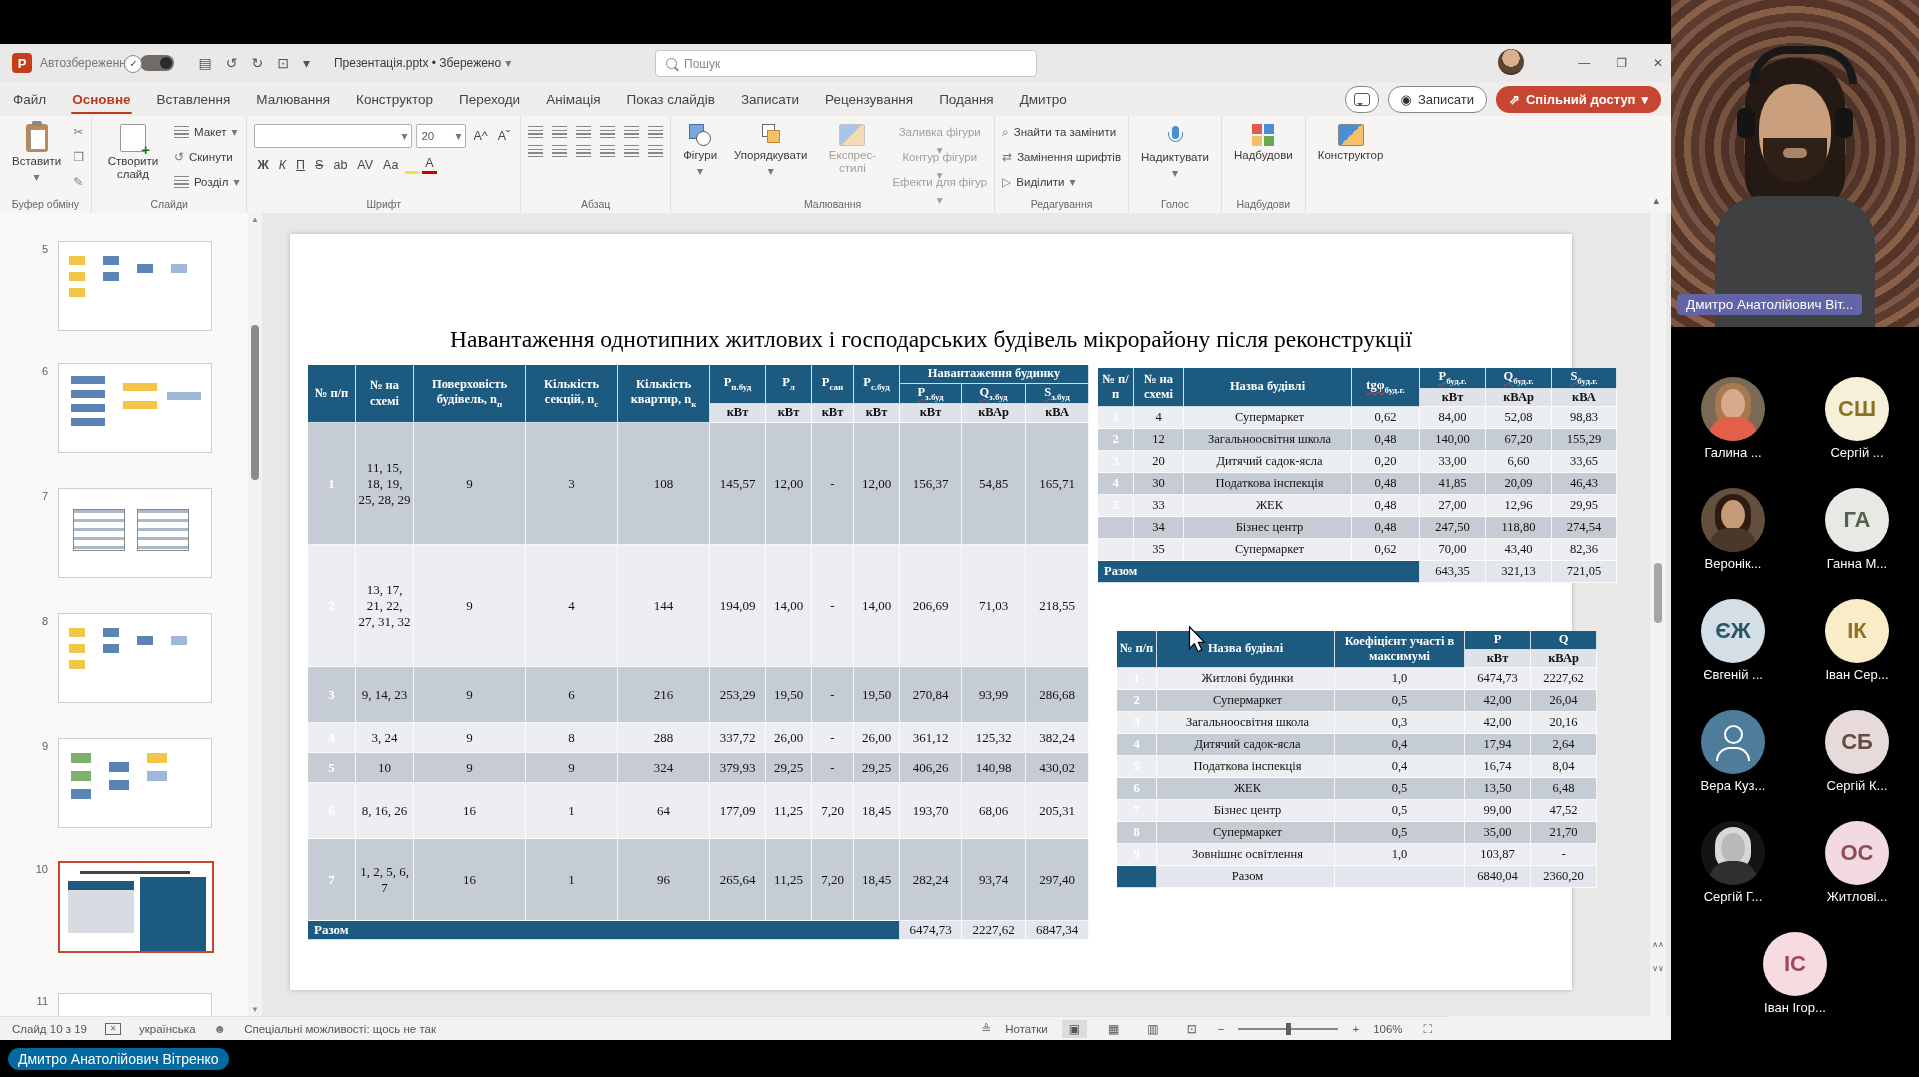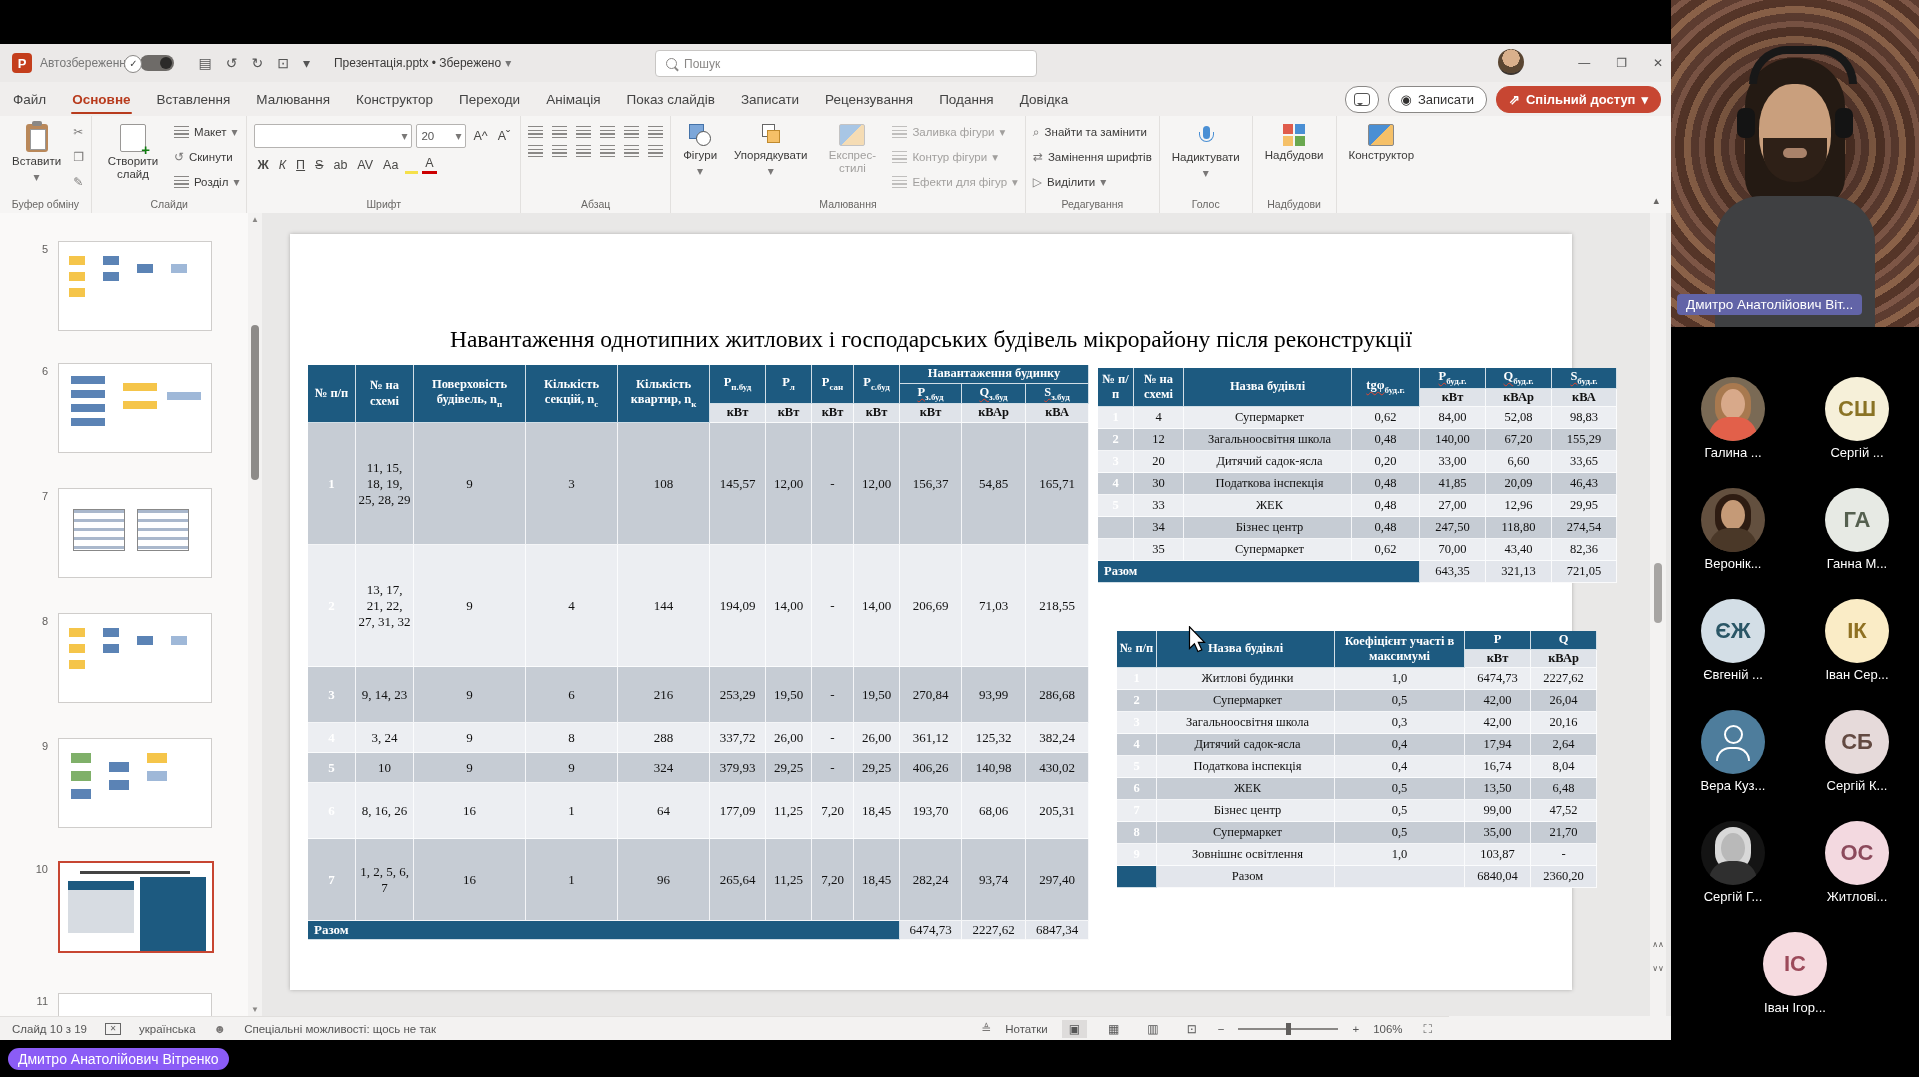--- a/index.html
+++ b/index.html
@@ -42,21 +42,21 @@
   .ribbon{position:absolute;left:0;top:116px;width:1671px;height:97px;background:#f6f5f4;
           border-bottom:1px solid #d8d6d4;display:flex;}
   .rgroup{display:flex;flex-direction:column;border-right:1px solid #e2e0de;padding:5px 7px 1px;}
   .gbody{flex:1;display:flex;align-items:flex-start;gap:7px;}
   .glabel{text-align:center;font-size:10.5px;color:#696765;padding:1px 0 2px;}
   .bigbtn{display:flex;flex-direction:column;align-items:center;gap:3px;font-size:11.5px;color:#3b3a39;
           padding:3px 5px;text-align:center;line-height:1.15;}
   .stack{display:flex;flex-direction:column;justify-content:space-between;height:72px;}
   .sbtn{font-size:11.5px;height:22px;display:flex;align-items:center;gap:5px;color:#3b3a39;white-space:nowrap;}
   .gicon{color:#7a7877;font-size:12px;}
-  .dis{color:#a19f9d !important;}
+  .dis{color:#a19f9d !important;flex-direction:column;}
   .clip-icon{width:22px;height:28px;background:#b9885a;border-radius:3px;position:relative;}
   .clip-icon::before{content:"";position:absolute;left:4px;top:5px;width:14px;height:19px;background:#fff;border:1px solid #999;}
   .clip-icon::after{content:"";position:absolute;left:6px;top:-3px;width:10px;height:5px;background:#8a8886;border-radius:2px;}
   .newslide-icon{width:24px;height:26px;background:#fff;border:1px solid #9a9896;border-radius:2px;position:relative;}
   .newslide-icon::after{content:"+";position:absolute;right:-5px;bottom:-7px;color:#107c10;font-weight:bold;font-size:15px;}
   .shapes-icon{width:22px;height:22px;position:relative;}
   .shapes-icon::before{content:"";position:absolute;left:0;top:0;width:13px;height:13px;background:#7da7d9;border:1px solid #4472a8;}
   .shapes-icon::after{content:"";position:absolute;right:0;bottom:0;width:13px;height:13px;border-radius:50%;border:1.4px solid #555;background:#fff;}
   .arrange-icon{width:22px;height:22px;position:relative;}
   .arrange-icon::before{content:"";position:absolute;left:2px;top:0;width:11px;height:11px;background:#fff;border:1.3px solid #666;}
@@ -141,21 +141,21 @@
              border-top:1px solid #e1dfdd;display:flex;align-items:center;font-size:11.5px;color:#555;}
   .sb-left{display:flex;align-items:center;gap:18px;margin-left:12px;}
   .sb-right{position:absolute;right:10px;display:flex;align-items:center;gap:14px;}
   .viewic{font-size:12px;color:#555;padding:2px 7px;}
   .viewic.on{background:#dedcdb;}
   .zoomtrack{width:100px;height:2px;background:#8a8886;position:relative;}
   .zoomtrack .zthumb{position:absolute;left:48px;top:-5px;width:5px;height:12px;background:#605e5c;}
   .monx{width:14px;height:10px;border:1.3px solid #666;position:relative;font-size:8px;line-height:9px;text-align:center;color:#666;}
 
   .black-bottom{position:absolute;left:0;top:1040px;width:1671px;height:37px;background:#000;}
-  .caption-pill{position:absolute;left:8px;top:8px;background:#8b5cf6;color:#fff;border-radius:11px;
+  .caption-pill{position:absolute;left:8px;top:8px;background:#0369a1;color:#fff;border-radius:11px;
                 font-size:14px;padding:3px 10px;}
 
   
   .meeting{position:absolute;left:1671px;top:0;width:248px;height:1077px;background:#000;}
   .video{position:absolute;left:0;top:0;width:248px;height:327px;overflow:hidden;
      background:radial-gradient(circle at 50% 42%,rgba(0,0,0,.30),transparent 62%),
      repeating-radial-gradient(circle at 50% 45%,#7d5646 0 6px,#5d3c30 6px 14px,#8a6148 14px 21px,#553528 21px 30px);}
   .v-hair{position:absolute;left:74px;top:58px;width:100px;height:150px;background:#241a13;border-radius:48px 48px 30px 30px;}
   .v-face{position:absolute;left:88px;top:84px;width:72px;height:96px;background:#c99f7d;border-radius:46%;}
   .v-beard{position:absolute;left:92px;top:138px;width:64px;height:44px;background:#2e2017;border-radius:0 0 30px 30px;}
@@ -223,21 +223,21 @@
         <span class="tab active">Основне</span>
         <span class="tab">Вставлення</span>
         <span class="tab">Малювання</span>
         <span class="tab">Конструктор</span>
         <span class="tab">Переходи</span>
         <span class="tab">Анімація</span>
         <span class="tab">Показ слайдів</span>
         <span class="tab">Записати</span>
         <span class="tab">Рецензування</span>
         <span class="tab">Подання</span>
-        <span class="tab">Довідка</span>
+        <span class="tab">Дмитро</span>
       </div>
     <div class="tabs-right">
       <span class="pillbtn" style="padding:0 8px;">
           <span class="bubble"></span>
         </span>
       <span class="pillbtn">
         <span>◉</span>
         <span>Записати</span>
       </span>
       <span class="pillbtn sharebtn">

